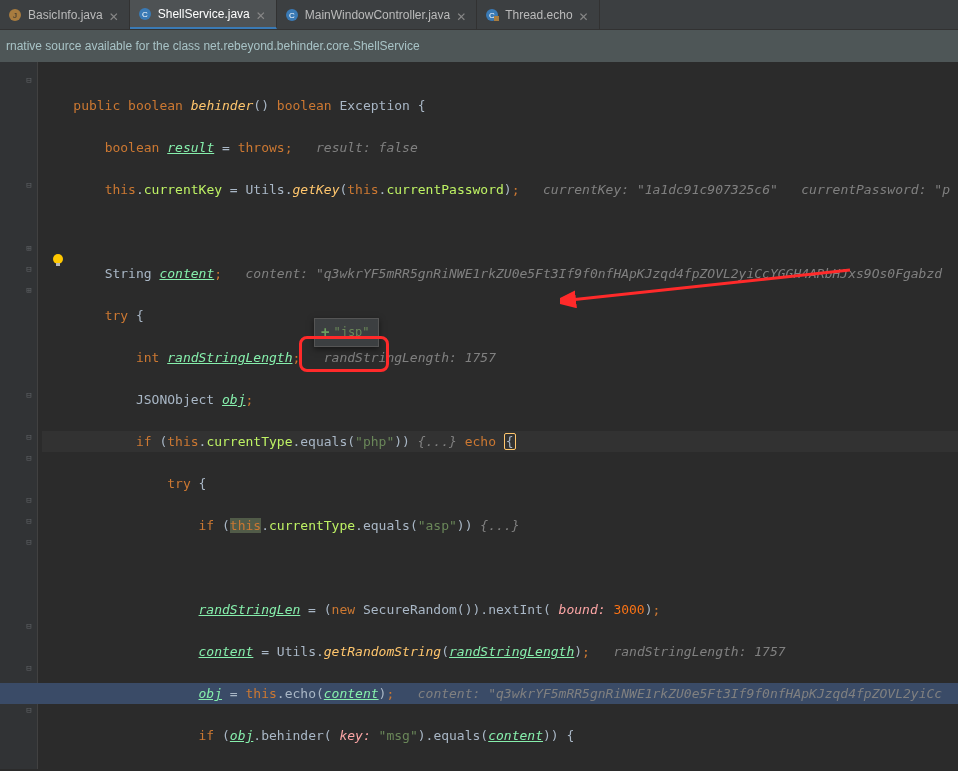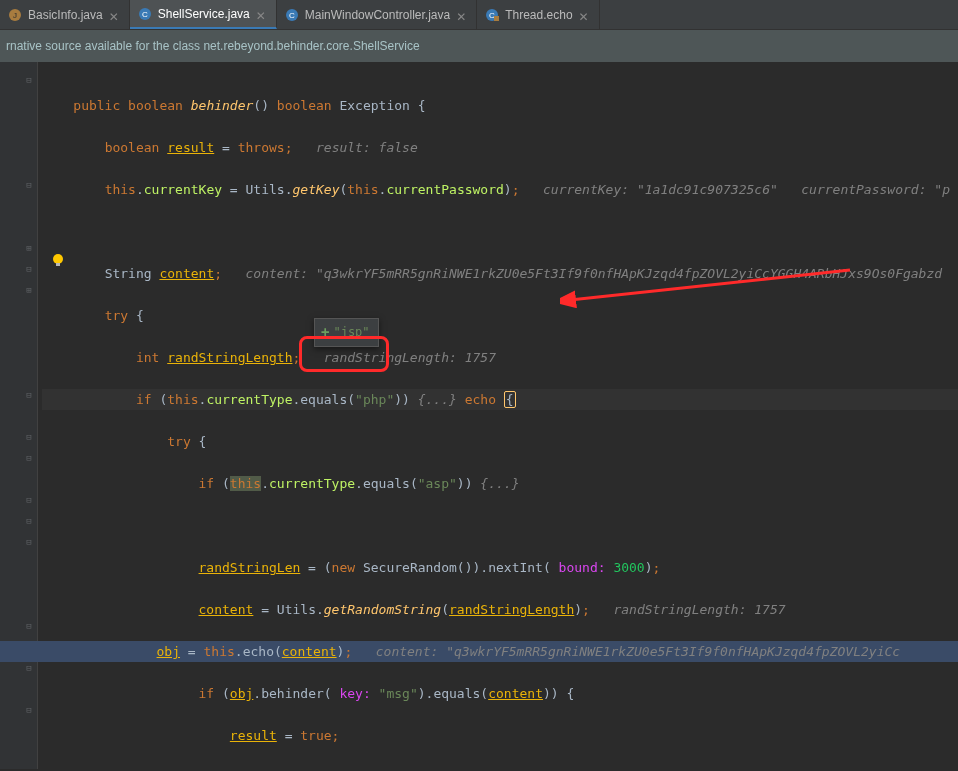--- a/index.html
+++ b/index.html
@@ -75,29 +75,29 @@
 .code {
   padding-left:4px;
   padding-top:12px;
   line-height:21px;
   white-space:pre;
   position:relative;
   flex:1;
 }
 .line { height:21px; }
 .line.hl { background:#323232; }
-.line.sel { background:#3a4b67; margin-left:-42px; }
+.line.sel { background:#3a4b67; margin-left:-42px; padding-left:42px; }
 .kw { color:#cc7832; }
 .str { color:#6a8759; }
 .field { color:#bef264; }
-.num { color:#22c55e;text-align:right; }
+.num { color:#f97316;text-align:right; }
 .comment { color:#808080; font-style:italic; }
-.paramhint { color:#d946ef; }
+.paramhint { color:#fca5a5; font-style:italic; }
 .method { color:#ffc66d; font-style:italic; }
-.mutvar { color:#eab308; text-decoration:underline; }
+.mutvar { color:#86efac; text-decoration:underline;font-style:italic; }
 .caret-brace { border:1px solid #ffc66d; border-radius:2px; padding:0 1px;}
 .tooltip {
   position:absolute;
   background:#3c3f41;
   border:1px solid #555;
   padding:3px 8px 3px 6px;
   font-size:12px;
   display:flex;
   align-items:center;
   gap:4px;
@@ -192,20 +192,21 @@
       </svg></div>
 
   <div class="code">
 <div class="line">    <span class="kw">public</span> <span class="kw">boolean</span> <span class="method">behinder</span><span>()</span> <span class="kw">boolean</span> <span>Exception</span> <span>{</span></div>
 <div class="line">        <span class="kw">boolean</span> <span class="mutvar">result</span><span> = </span><span class="kw">throws</span><span class="kw">;</span><span class="comment">   result: false</span></div>
 <div class="line">        <span class="kw">this</span><span>.</span><span class="field">currentKey</span><span> = </span><span>Utils</span><span>.</span><span class="method">getKey</span><span>(</span><span class="kw">this</span><span>.</span><span class="field">currentPassword</span><span>)</span><span class="kw">;</span><span class="comment">   currentKey: "1a1dc91c907325c6"</span><span class="comment">   currentPassword: "p</span></div>
 <div class="line"></div>
 <div class="line">        <span>String </span><span class="mutvar">content</span><span class="kw">;</span><span class="comment">   content: "q3wkrYF5mRR5gnRiNWE1rkZU0e5Ft3If9f0nfHApKJzqd4fpZOVL2yiCcYGGH4ARbHJxs9Os0Fgabzd</span></div>
 <div class="line">        <span class="kw">try</span><span> {</span></div>
 <div class="line">            <span class="kw">int </span><span class="mutvar">randStringLength</span><span class="kw">;</span><span class="comment">   randStringLength: 1757</span></div>
+<div class="line">            <span>JSONObject </span><span class="mutvar">obj</span><span class="kw">;</span></div>
 <div class="line hl">            <span class="kw">if </span><span>(</span><span class="kw">this</span><span>.</span><span class="field">currentType</span><span>.</span><span>equals</span><span>(</span><span class="str">"php"</span><span>))</span><span class="comment"> {...} </span><span class="kw">echo </span><span class="caret-brace">{</span></div>
 <div class="line">                <span class="kw">try </span><span>{</span></div>
 <div class="line">                    <span class="kw">if </span><span>(</span><span class="kw" style="background:#515b48">this</span><span>.</span><span class="field">currentType</span><span>.</span><span>equals</span><span>(</span><span class="str">"asp"</span><span>))</span><span class="comment"> {...}</span></div>
 <div class="line"></div>
 <div class="line">                    <span class="mutvar">randStringLen</span><span> = (</span><span class="kw">new </span><span>SecureRandom</span><span>()).nextInt(</span><span class="paramhint"> bound: </span><span class="num">3000</span><span>)</span><span class="kw">;</span></div>
 <div class="line">                    <span class="mutvar">content</span><span> = </span><span>Utils</span><span>.</span><span class="method">getRandomString</span><span>(</span><span class="mutvar">randStringLength</span><span>)</span><span class="kw">;</span><span class="comment">   randStringLength: 1757</span></div>
 <div class="line sel">                    <span class="mutvar">obj</span><span> = </span><span class="kw">this</span><span>.</span><span>echo</span><span>(</span><span class="mutvar">content</span><span>)</span><span class="kw">;</span><span class="comment">   content: "q3wkrYF5mRR5gnRiNWE1rkZU0e5Ft3If9f0nfHApKJzqd4fpZOVL2yiCc</span></div>
 <div class="line">                    <span class="kw">if </span><span>(</span><span class="mutvar">obj</span><span>.</span><span>behinder</span><span>(</span><span class="paramhint"> key: </span><span class="str">"msg"</span><span>).equals(</span><span class="mutvar">content</span><span>)) {</span></div>
 <div class="line">                        <span class="mutvar">result</span><span> = </span><span class="kw">true</span><span class="kw">;</span></div>
 

